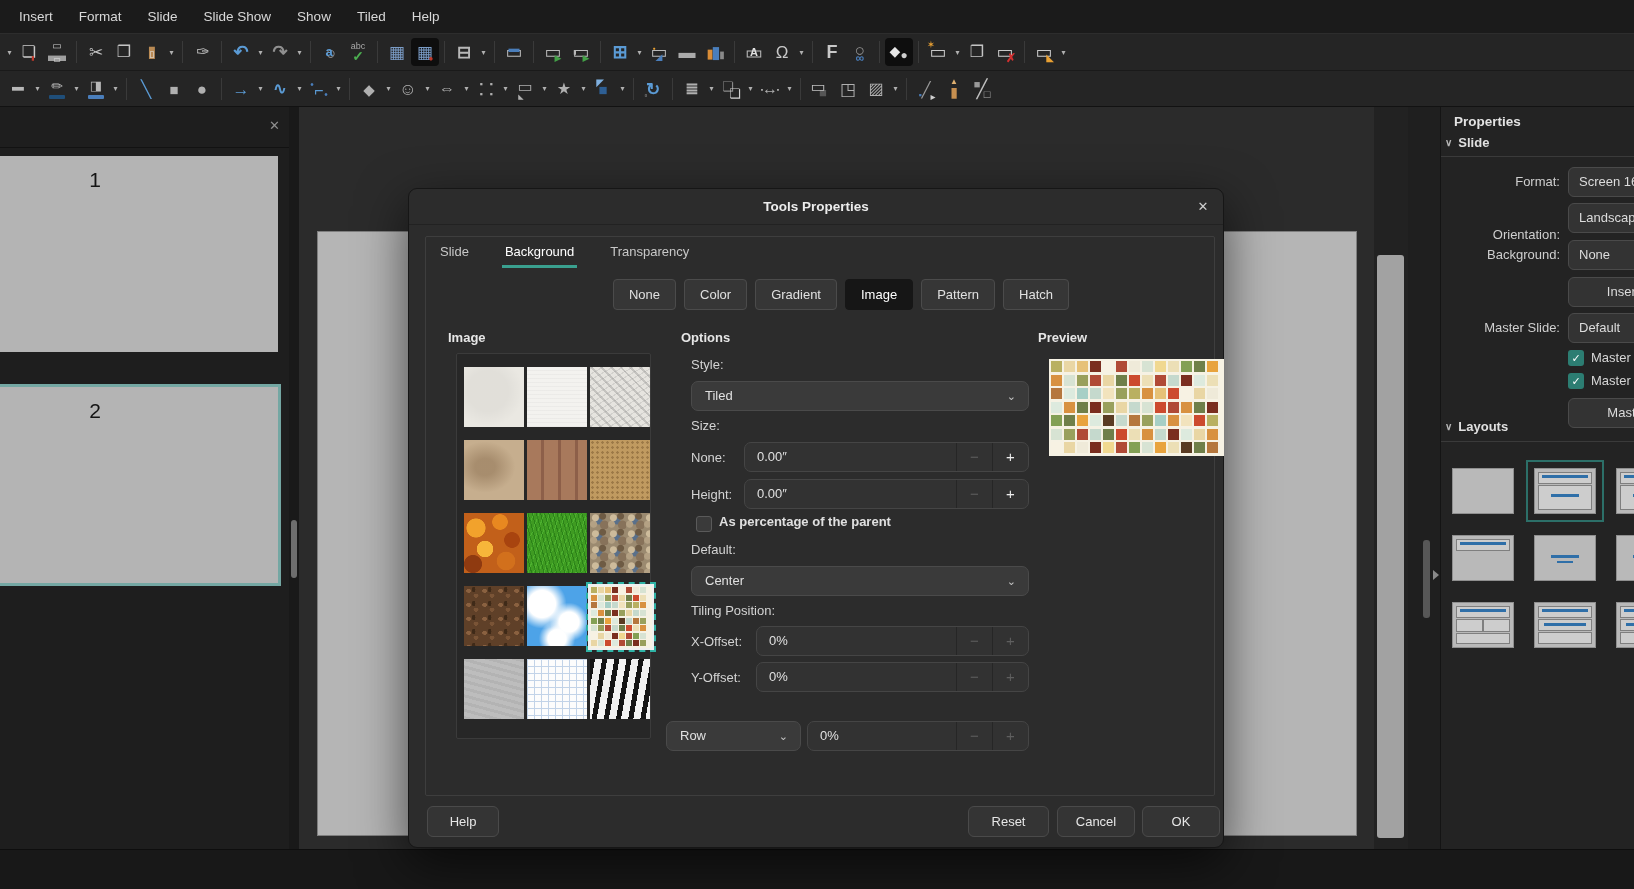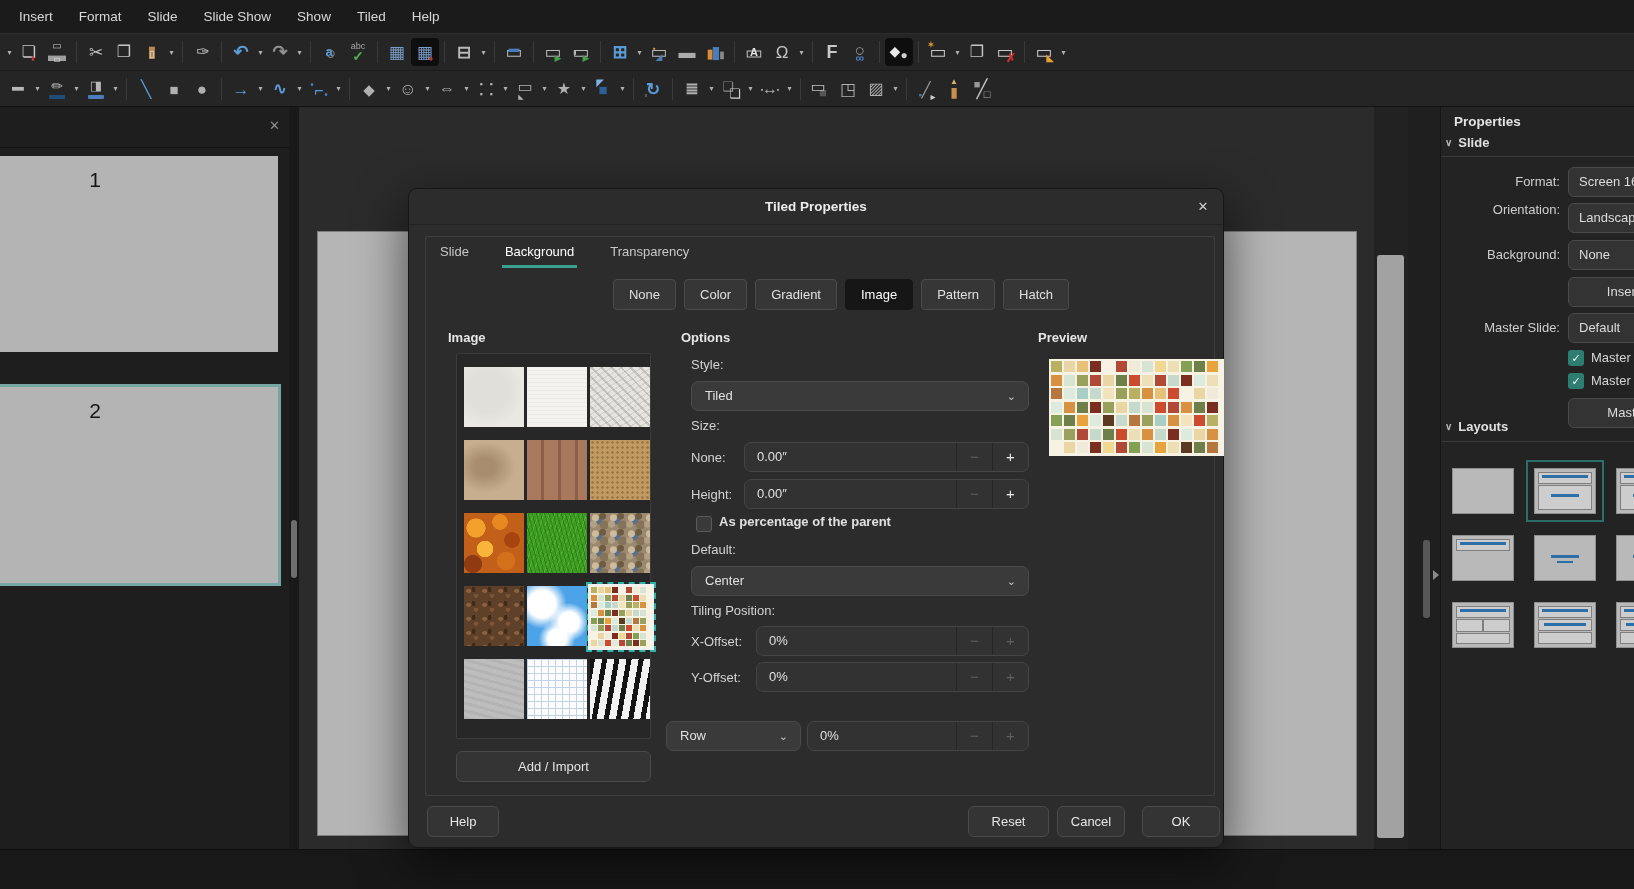--- a/index.html
+++ b/index.html
@@ -523,21 +523,21 @@
   <div class="props">
     <div class="ptitle">Properties</div>
     <div class="sec-head" style="top:28px;">
       <span class="sec-chev">∨</span>
       <span>Slide</span>
     </div>
     <div class="phr" style="top:49px;"></div>
 
     <div class="plabel" style="top:60px;">Format:</div>
     <div class="pctl" style="top:60px;">Screen 16:9</div>
-    <div class="plabel" style="top:88px;">Orientation:</div>
+    <div class="plabel" style="top:113px;">Orientation:</div>
     <div class="pctl" style="top:96px;">Landscape</div>
     <div class="plabel" style="top:133px;">Background:</div>
     <div class="pctl" style="top:133px;">None</div>
     <div class="pctl pbtn" style="top:170px;">Insert Image</div>
     <div class="plabel" style="top:206px;">Master Slide:</div>
     <div class="pctl" style="top:206px;">Default</div>
 
     <div class="pcheck" style="top:243px;">✓</div>
     <div class="pchecklabel" style="top:243px;">Master Background</div>
     <div class="pcheck" style="top:266px;">✓</div>
@@ -605,21 +605,21 @@
             <div class="bl" style="width: 80%; margin-top: 3px;"></div>
           </div>
           <div class="lt-box" style="inset: 29px 3px 3px;"></div>
         </div>
       </div>
   </div>
 
   <div class="bottom-strip"></div>
 
   <div id="dialog">
-    <div class="dlg-title">Tiled Properties</div>
+    <div class="dlg-title">Tools Properties</div>
     <div class="dlg-close">✕</div>
     <div class="frame"></div>
     <div class="tabs" style="left:28px;top:49px;position:absolute;" id="dlg-tabs">
         <span class="tab">Slide</span>
         <span class="tab active">Background</span>
         <span class="tab">Transparency</span>
       </div>
     <div class="typerow" style="top:90px;" id="dlg-typerow">
         <span class="tybtn">None</span>
         <span class="tybtn">Color</span>
@@ -705,21 +705,20 @@
           <div style="width: 6px; height: 6px; background: rgb(221, 234, 222);"></div>
           <div style="width: 6px; height: 6px; background: rgb(176, 74, 54);"></div>
           <div style="width: 6px; height: 6px; background: rgb(111, 127, 73);"></div>
           <div style="width: 6px; height: 6px; background: rgb(122, 46, 31);"></div>
           <div style="width: 6px; height: 6px; background: rgb(153, 160, 92);"></div>
         </div>
         <div class="ithumb tx-concrete" style="left: 7px; top: 305px;"></div>
         <div class="ithumb tx-graph-paper" style="left: 70px; top: 305px;"></div>
         <div class="ithumb tx-zebra" style="left: 133px; top: 305px;"></div>
       </div>
-    <div class="addbtn">Add / Import</div>
 
     <div class="colhead" style="left:272px;top:141px;">Options</div>
 
     <div class="optlabel" style="left:282px;top:168px;">Style:</div>
     <div class="dlgdrop" style="left:282px;top:192px;width:338px;">
       <span>Tiled</span>
       <span class="chev">⌄</span>
     </div>
 
     <div class="optlabel" style="left:282px;top:229px;">Size:</div>
@@ -860,16 +859,16 @@
         <div style="width: 11px; height: 11px; background: rgb(215, 227, 211);"></div>
         <div style="width: 11px; height: 11px; background: rgb(232, 163, 61);"></div>
         <div style="width: 11px; height: 11px; background: rgb(236, 223, 182);"></div>
         <div style="width: 11px; height: 11px; background: rgb(90, 59, 34);"></div>
         <div style="width: 11px; height: 11px; background: rgb(111, 127, 73);"></div>
         <div style="width: 11px; height: 11px; background: rgb(181, 119, 61);"></div>
       </div>
 
     <div class="fbtn" style="left:18px;width:72px;">Help</div>
     <div class="fbtn" style="left:559px;width:81px;">Reset</div>
-    <div class="fbtn" style="left:648px;width:68px;">Cancel</div>
+    <div class="fbtn" style="left:648px;width:78px;">Cancel</div>
     <div class="fbtn" style="left:733px;width:78px;">OK</div>
   </div>
 </div>
 
 </body></html>

